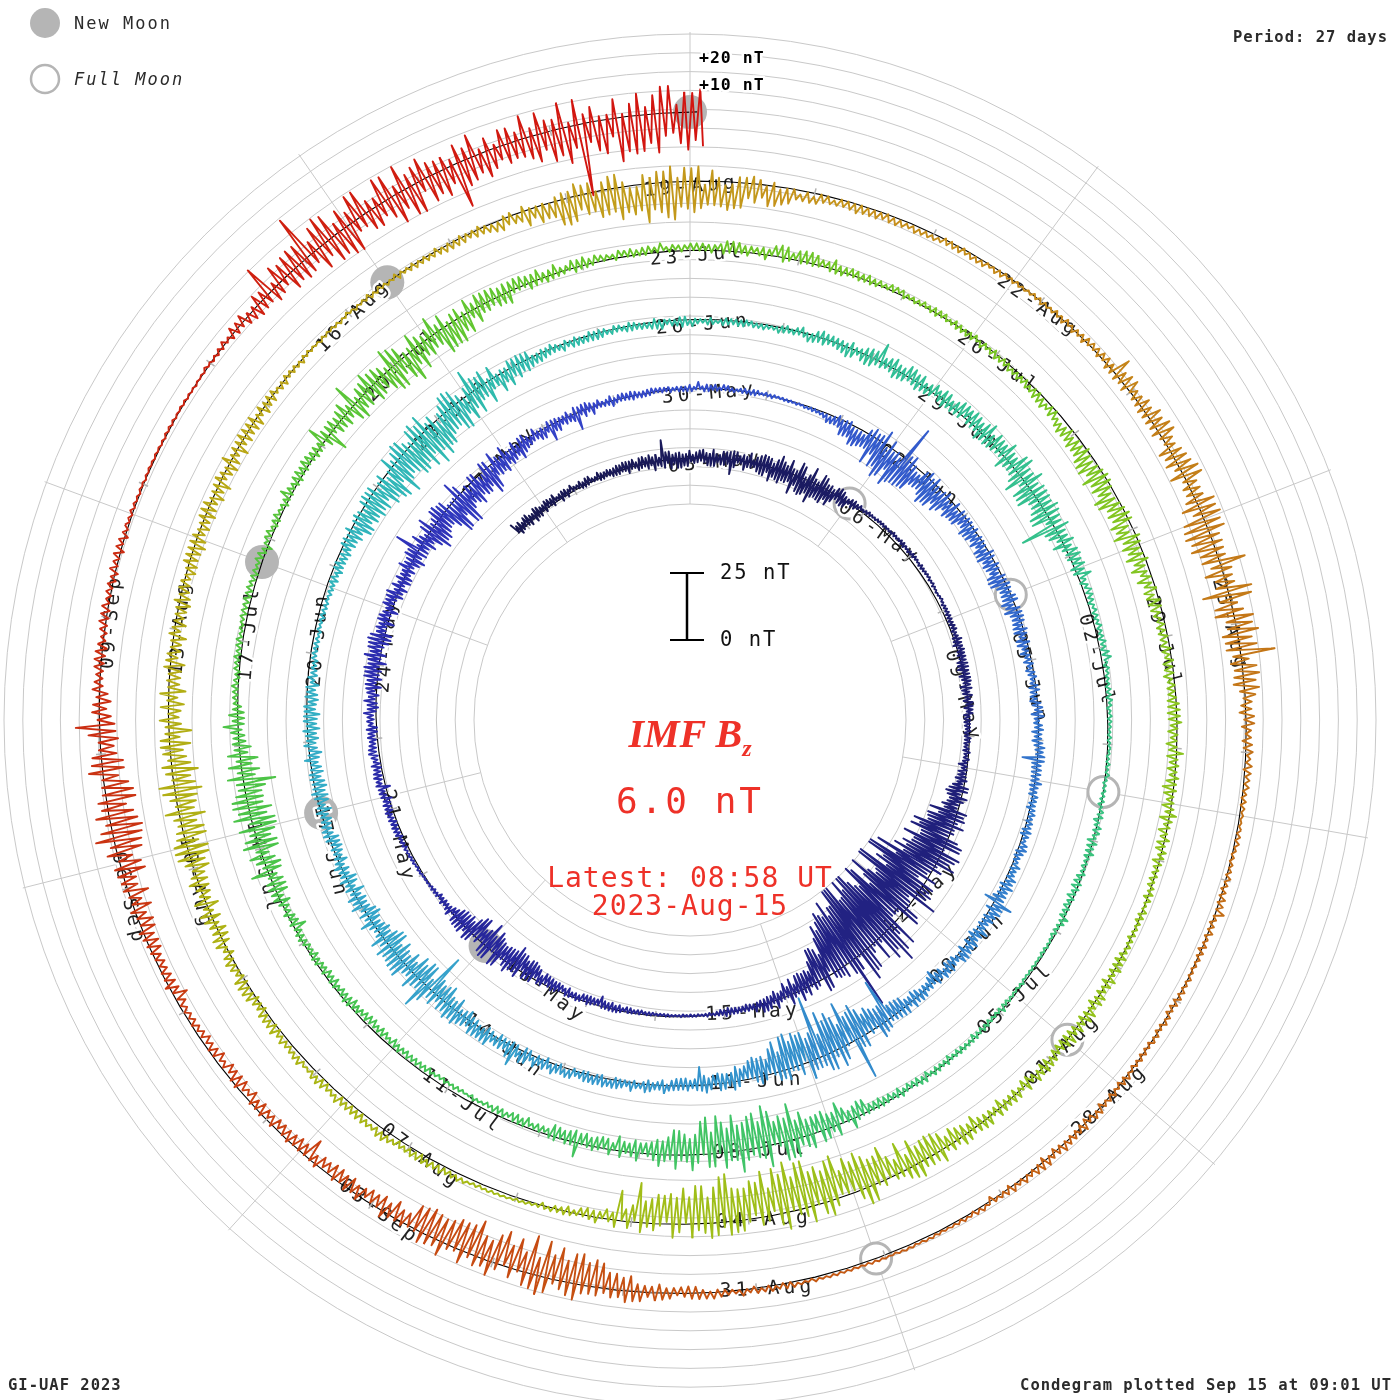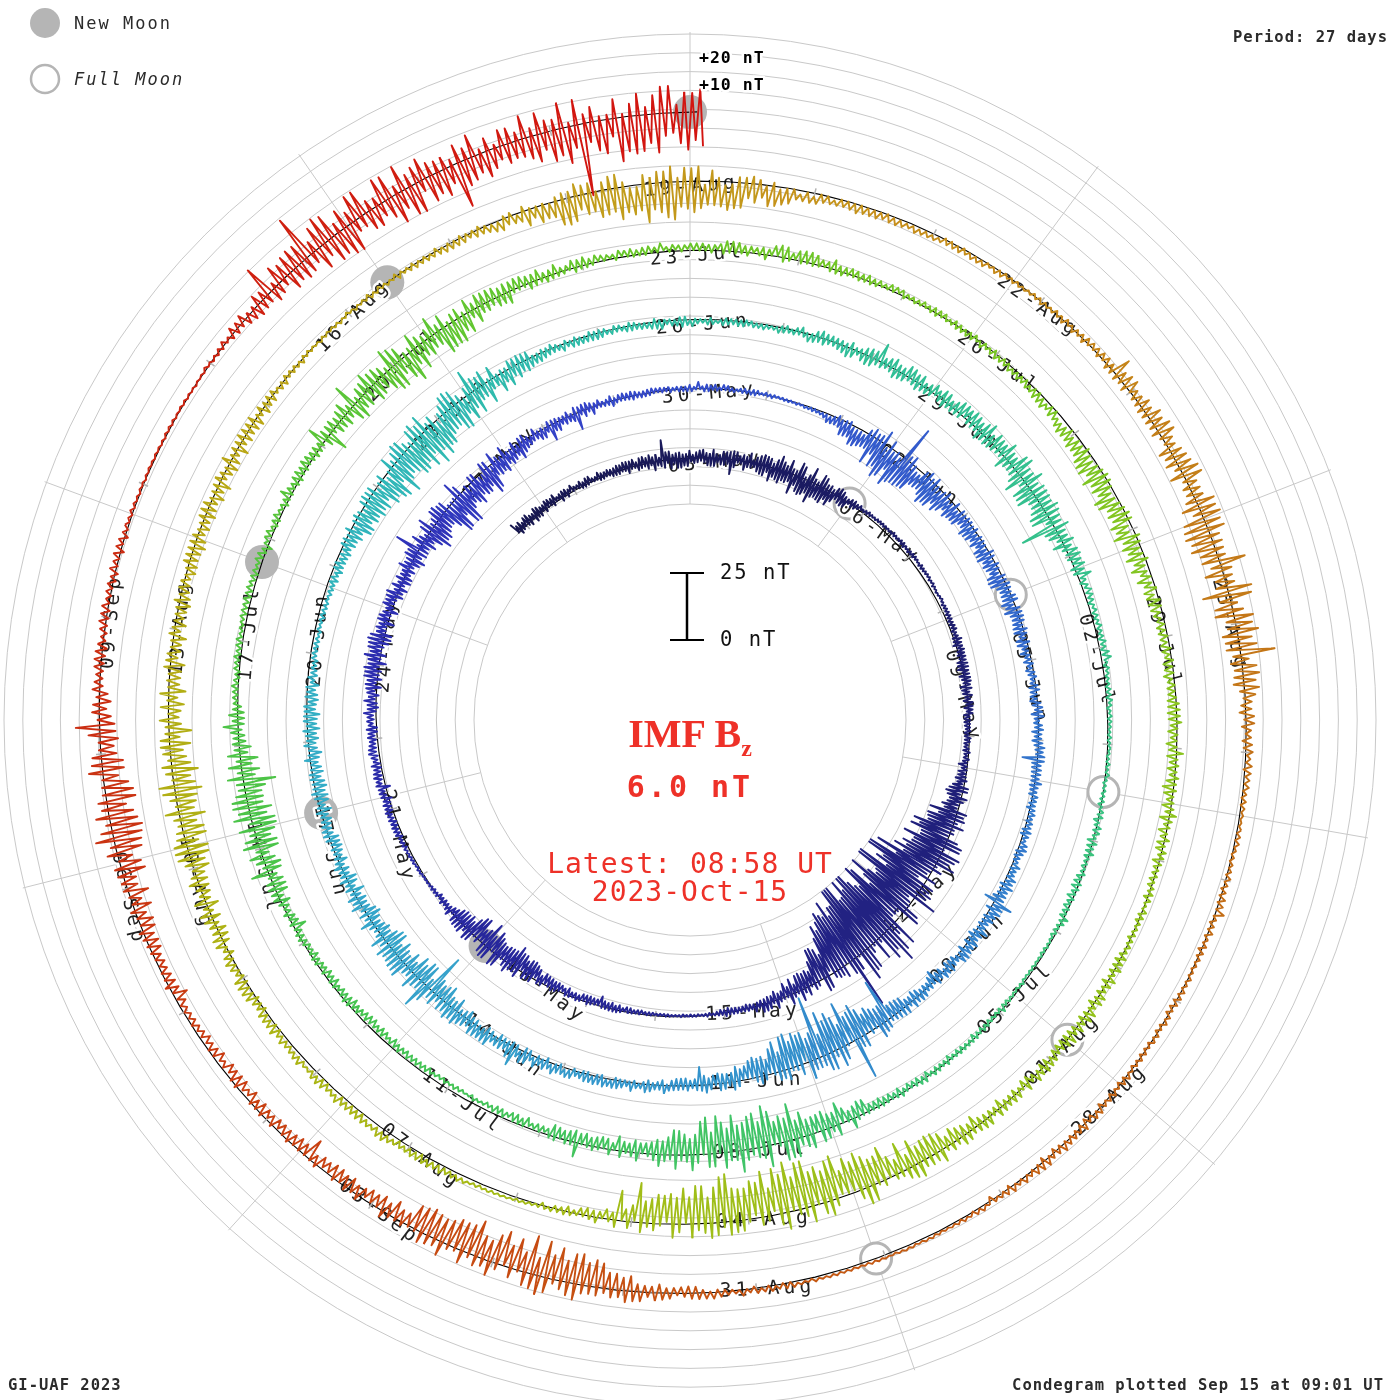--- a/index.html
+++ b/index.html
@@ -5,27 +5,27 @@
   html,body{margin:0;padding:0;background:#fff;}
   .stage{position:relative;width:1400px;height:1400px;background:#fff;overflow:hidden;
          font-family:"DejaVu Sans Mono", monospace;}
   svg{position:absolute;left:0;top:0;}
   .txt{position:absolute;color:#2b2b2b;white-space:nowrap;}
   .legend-row{position:absolute;display:flex;align-items:center;gap:12px;}
   .legend-label{font-size:17px;letter-spacing:2px;color:#2b2b2b;}
   .corner{font-size:15.5px;letter-spacing:1px;color:#2b2b2b;font-weight:bold;}
   .period{top:28px;right:12px;text-align:right;}
   .credit{bottom:6px;left:8px;margin-top:12px;}
-  .plotted{bottom:6px;right:16px;text-align:center;}
+  .plotted{bottom:6px;right:8px;text-align:center;}
   .center-block{position:absolute;left:690px;top:712px;transform:translateX(-50%);
                 text-align:center;color:#ee3128;}
-  .imf-title{font-family:"Liberation Serif", serif;font-weight:bold;
+  .imf-title{font-family:"Liberation Serif", serif;font-style:italic;font-weight:bold;
              font-size:40px;line-height:44px;}
   .imf-title sub{font-size:24px;}
-  .imf-value{font-size:30px;line-height:34px;letter-spacing:3px;margin-top:0;font-weight:bold;}
+  .imf-value{font-size:36px;line-height:34px;letter-spacing:3px;margin-top:14px;}
   .imf-latest{margin-top:46px;font-size:28px;line-height:28px;letter-spacing:1px;}
 </style>
 </head>
 <body>
 
 <div class="stage">
 
   <svg id="plot" width="1400" height="1400" viewBox="0 0 1400 1400">
     <g id="g-rings">
         <circle cx="690" cy="720" r="216.0" fill="none" stroke="#c9c9c9" stroke-width="1"></circle>
@@ -454,19 +454,19 @@
     <span class="legend-label">Full Moon</span>
   </div>
 
   <div class="txt corner period">Period: 27 days</div>
 
   <div class="center-block">
     <div class="imf-title"><span>IMF B</span><sub>z</sub></div>
     <div class="imf-value">6.0 nT</div>
     <div class="imf-latest">
       <span>Latest: 08:58 UT</span><br>
-      <span>2023-Oct-15</span>
+      <span>2023-Aug-15</span>
     </div>
   </div>
 
   <div class="txt corner credit">GI-UAF 2023</div>
   <div class="txt corner plotted">Condegram plotted Sep 15 at 09:01 UT</div>
 </div>
 
 </body></html>

